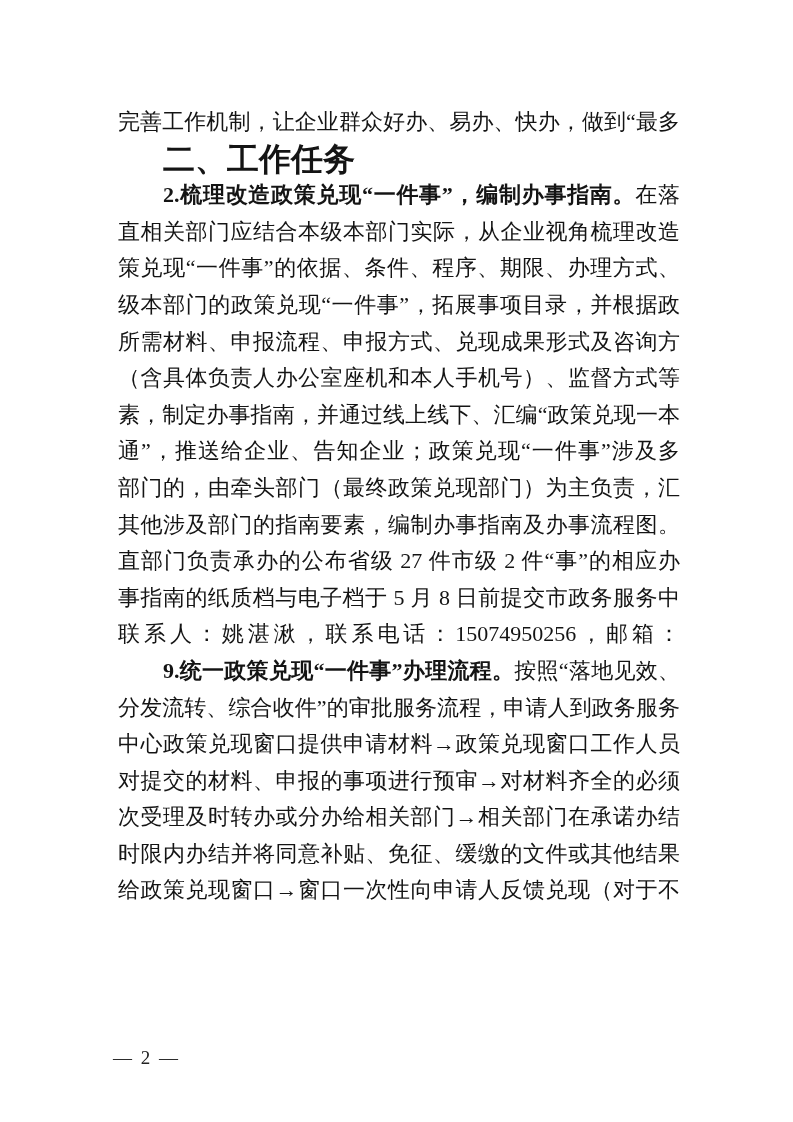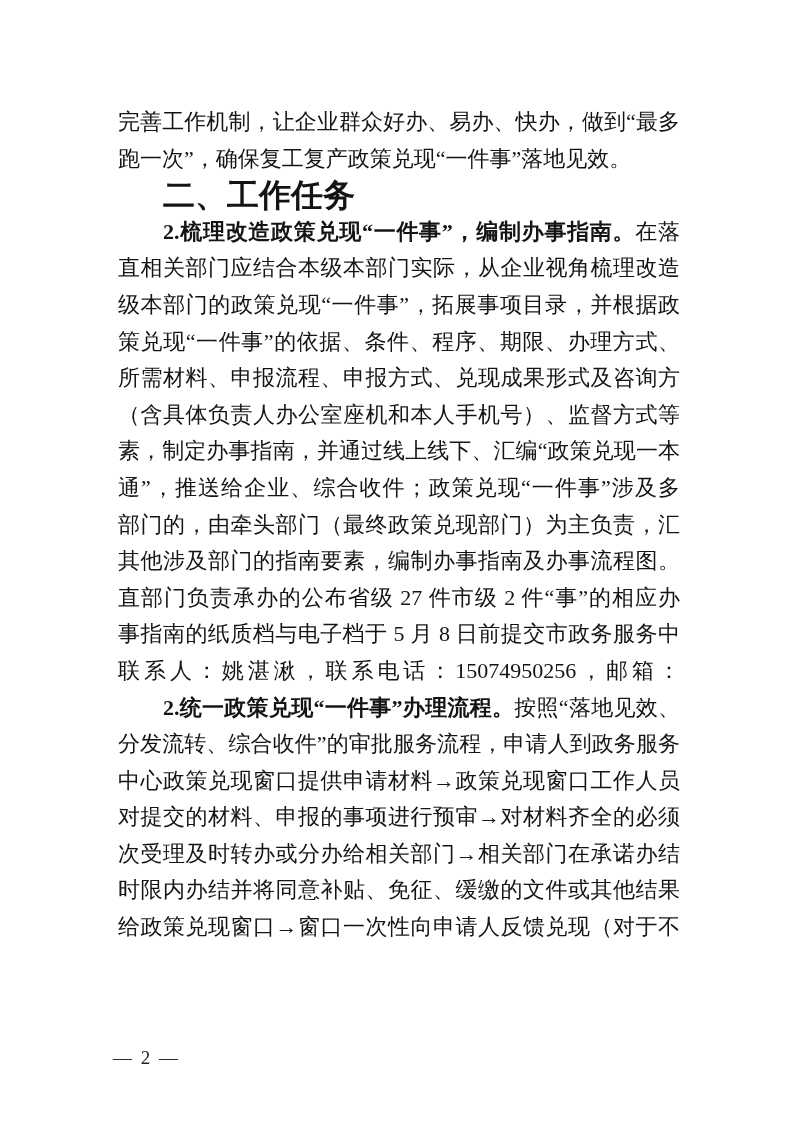--- a/index.html
+++ b/index.html
@@ -56,36 +56,35 @@
     color: #222222;
   }
 </style>
 </head>
 <body>
 
 <div class="page">
   <div class="body-text">
 
   <div class="line just"><span class="run-regular">完善工作机制，让企业群众好办、易办、快办，做到“最多</span></div>
-      <div class="line"><span class="run-regular">跑一次”，确保复工复产政策兑现“一件事”落地见效。</span></div>
       <div class="line indent heading-line"><span class="run-bold">二、工作任务</span></div>
       <div class="line just indent"><span class="run-bold">2.梳理改造政策兑现“一件事”，编制办事指南。</span><span class="run-regular">在落</span></div>
       <div class="line just"><span class="run-regular">直相关部门应结合本级本部门实际，从企业视角梳理改造本</span></div>
+      <div class="line just"><span class="run-regular">策兑现“一件事”的依据、条件、程序、期限、办理方式、</span></div>
       <div class="line just"><span class="run-regular">级本部门的政策兑现“一件事”，拓展事项目录，并根据政</span></div>
-      <div class="line just"><span class="run-regular">策兑现“一件事”的依据、条件、程序、期限、办理方式、</span></div>
       <div class="line just"><span class="run-regular">所需材料、申报流程、申报方式、兑现成果形式及咨询方式</span></div>
       <div class="line just"><span class="run-regular">（含具体负责人办公室座机和本人手机号）、监督方式等要</span></div>
       <div class="line just"><span class="run-regular">素，制定办事指南，并通过线上线下、汇编“政策兑现一本</span></div>
-      <div class="line just"><span class="run-regular">通”，推送给企业、综合收件；政策兑现“一件事”涉及多</span></div>
+      <div class="line just"><span class="run-regular">通”，推送给企业、告知企业；政策兑现“一件事”涉及多</span></div>
       <div class="line just"><span class="run-regular">部门的，由牵头部门（最终政策兑现部门）为主负责，汇总</span></div>
       <div class="line just"><span class="run-regular">其他涉及部门的指南要素，编制办事指南及办事流程图。市</span></div>
       <div class="line just"><span class="run-regular">直部门负责承办的公布省级 27 件市级 2 件“事”的相应办</span></div>
       <div class="line just"><span class="run-regular">事指南的纸质档与电子档于 5 月 8 日前提交市政务服务中心，</span></div>
       <div class="line just"><span class="run-regular">联系人：姚湛湫，联系电话：15074950256，邮箱：</span></div>
-      <div class="line just indent"><span class="run-bold">2.统一政策兑现“一件事”办理流程。</span><span class="run-regular">按照“落地见效、</span></div>
+      <div class="line just indent"><span class="run-bold">9.统一政策兑现“一件事”办理流程。</span><span class="run-regular">按照“落地见效、</span></div>
       <div class="line just"><span class="run-regular">分发流转、综合收件”的审批服务流程，申请人到政务服务</span></div>
       <div class="line just"><span class="run-regular">中心政策兑现窗口提供申请材料→政策兑现窗口工作人员</span></div>
       <div class="line just"><span class="run-regular">对提交的材料、申报的事项进行预审→对材料齐全的必须一</span></div>
       <div class="line just"><span class="run-regular">次受理及时转办或分办给相关部门→相关部门在承诺办结</span></div>
       <div class="line just"><span class="run-regular">时限内办结并将同意补贴、免征、缓缴的文件或其他结果转</span></div>
       <div class="line just"><span class="run-regular">给政策兑现窗口→窗口一次性向申请人反馈兑现（对于不便</span></div>
     </div>
   <div class="page-footer">— 2 —</div>
 </div>
 

